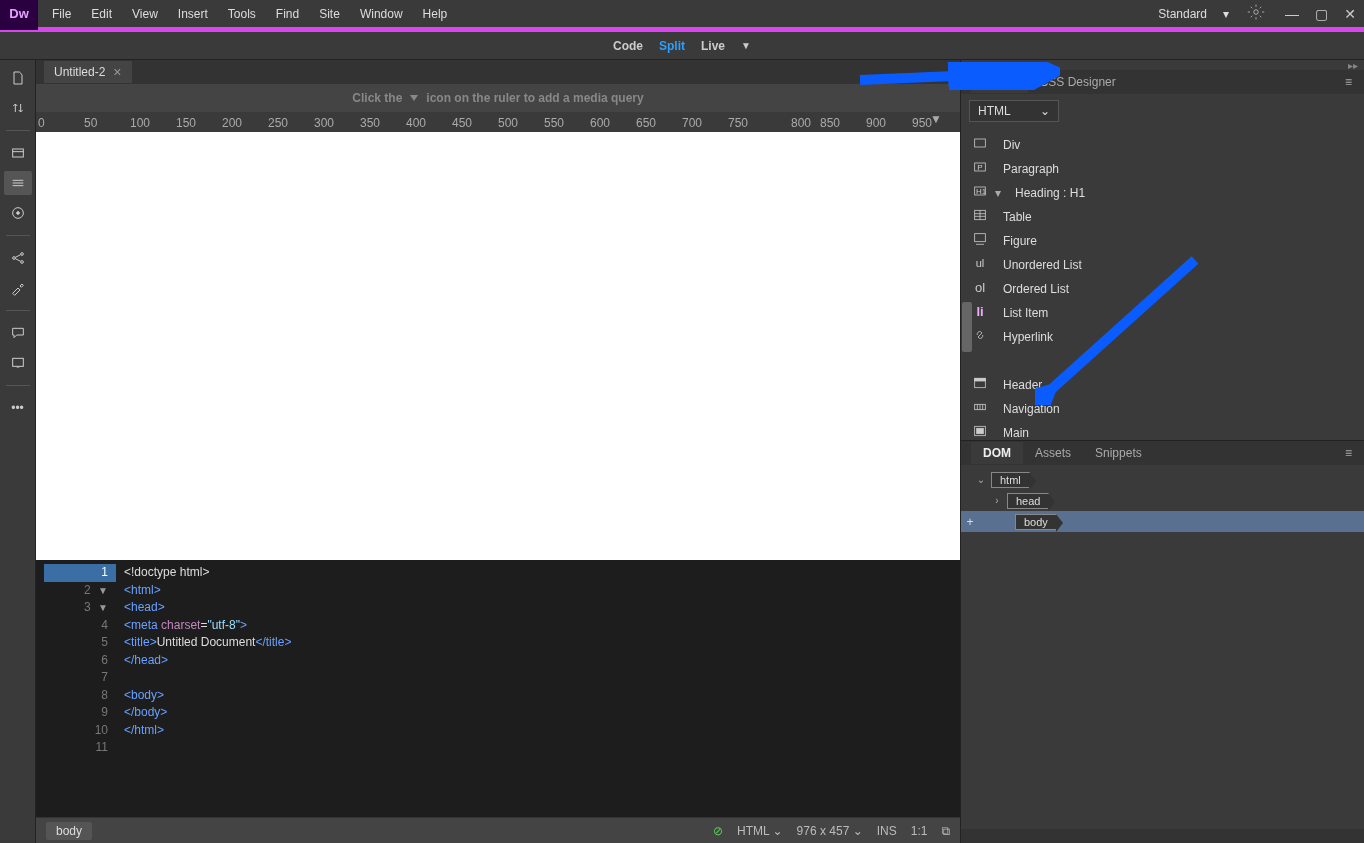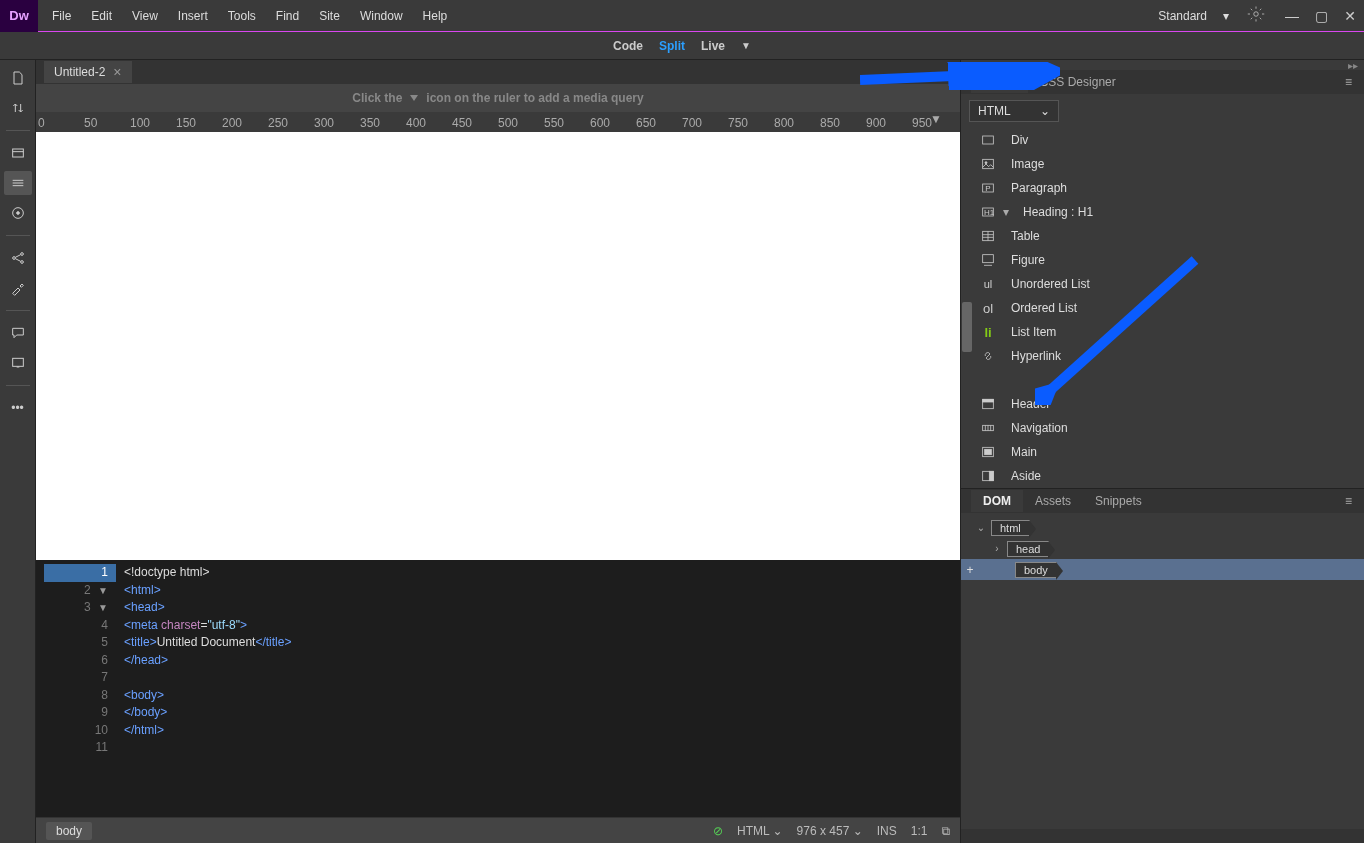--- a/index.html
+++ b/index.html
@@ -1,17 +1,17 @@
 <!DOCTYPE html>
 <html><head>
 <meta charset="utf-8">
 <style>
 *{margin:0;padding:0;box-sizing:border-box;font-family:"Segoe UI",Arial,sans-serif;font-size:12px;user-select:none}
 body{background:#444;color:#ccc;width:1364px;height:843px;overflow:hidden;position:relative}
-.topbar{height:32px;background:#3a3a3a;display:flex;align-items:center;border-bottom:1px solid #d946ef}
+.topbar{height:32px;background:#3a3a3a;display:flex;align-items:center;border-bottom:5px solid #d946ef}
 .logo{width:38px;height:32px;background:#2a0040;display:flex;align-items:center;justify-content:center;color:#e6a0ff;font-weight:bold;font-size:13px}
 .menu{display:flex;gap:0;margin-left:4px}
 .menu span{padding:0 10px;line-height:32px;color:#ddd;cursor:pointer}
 .top-right{margin-left:auto;display:flex;align-items:center;gap:10px;padding-right:8px}
 .workspace{color:#ddd;padding:0 8px;display:flex;align-items:center;gap:16px}
 .win-controls{display:flex;gap:16px;margin-left:10px;color:#ccc}
 .win-controls span{cursor:pointer;font-size:14px}
 .viewbar{height:28px;background:#3a3a3a;display:flex;align-items:center;justify-content:center;gap:16px;border-bottom:1px solid #222}
 .viewbar span{color:#ccc;cursor:pointer;font-weight:600}
 .viewbar .active{color:#2b9fff}
@@ -45,21 +45,21 @@
 .statusbar .right{margin-left:auto;display:flex;align-items:center;gap:14px}
 .panels{width:404px;background:#3a3a3a;border-left:1px solid #222;display:flex;flex-direction:column}
 .panel-collapse{height:10px;text-align:right;color:#888;font-size:10px;padding-right:6px}
 .panel-tabs{height:24px;background:#333;display:flex;align-items:center;padding-left:10px;gap:0}
 .panel-tabs span{padding:4px 12px;cursor:pointer;color:#aaa}
 .panel-tabs .active{background:#3a3a3a;color:#eee;font-weight:bold}
 .panel-opts{color:#888;margin-left:auto;padding-right:8px;cursor:pointer}
 .insert-panel{flex:0 0 auto;display:flex;flex-direction:column}
 .insert-dd{margin:6px 8px;height:22px;background:#333;border:1px solid #555;display:flex;align-items:center;padding:0 8px;justify-content:space-between;width:90px;color:#ddd}
 .insert-list{display:flex;flex-direction:column}
-.irow{height:24px;display:flex;align-items:center;padding-left:18px;gap:14px;cursor:pointer;color:#ddd}
+.irow{height:24px;display:flex;align-items:flex-end;padding-left:10px;gap:14px;cursor:pointer;color:#ddd}
 .irow .ico{width:18px;height:18px;display:flex;align-items:center;justify-content:center}
 .irow .ico svg{width:16px;height:16px;stroke:#ccc;fill:none;stroke-width:1.2}
 .irow.spacer{height:24px}
 .dom-panel{flex:1;display:flex;flex-direction:column;border-top:1px solid #222}
 .dom-tree{padding:4px 0}
 .dnode{display:flex;align-items:center;height:21px;padding-left:14px;gap:4px}
 .dnode .car{color:#aaa;font-size:10px;width:12px;text-align:center;cursor:pointer}
 .dnode .chip{border:1px solid #888;background:#333;color:#ddd;padding:1px 8px;font-size:11px;position:relative}
 .dnode .chip::after{content:"";position:absolute;right:-7px;top:-1px;border-top:9px solid transparent;border-bottom:9px solid transparent;border-left:7px solid #333}
 .dnode.sel{background:#5a7090}
@@ -194,21 +194,21 @@
         <span class="tick" style="left: 278px;">300</span>
         <span class="tick" style="left: 324px;">350</span>
         <span class="tick" style="left: 370px;">400</span>
         <span class="tick" style="left: 416px;">450</span>
         <span class="tick" style="left: 462px;">500</span>
         <span class="tick" style="left: 508px;">550</span>
         <span class="tick" style="left: 554px;">600</span>
         <span class="tick" style="left: 600px;">650</span>
         <span class="tick" style="left: 646px;">700</span>
         <span class="tick" style="left: 692px; margin-top: 40px;">750</span>
-        <span class="tick" style="left: 738px;">800</span>
+        <span class="tick" style="left: 755px;">800</span>
         <span class="tick" style="left: 784px;">850</span>
         <span class="tick" style="left: 830px; margin-top: 8px;">900</span>
         <span class="tick" style="left: 876px;">950</span>
       </div>
     <div class="canvas">
       <div class="scroll-thumb"></div>
     </div>
     <div class="codearea">
       <div class="gutter">
         <div><span class="ln1">1</span></div>
@@ -265,30 +265,20 @@
             <span class="ico">
               <svg viewBox="0 0 24 24">
                 <rect x="4" y="6" width="16" height="12"></rect>
               </svg>
             </span>
             <span>Div</span>
           </div>
         <div class="irow">
             <span class="ico">
               <svg viewBox="0 0 24 24">
-                <rect x="4" y="5" width="16" height="14"></rect>
-                <circle cx="9" cy="10" r="1.5" fill="#ccc"></circle>
-                <path d="M4 17l5-5 4 4 3-3 4 4"></path>
-              </svg>
-            </span>
-            <span>Image</span>
-          </div>
-        <div class="irow">
-            <span class="ico">
-              <svg viewBox="0 0 24 24">
                 <rect x="4" y="6" width="16" height="12"></rect>
                 <text x="8" y="16" font-size="9" fill="#ccc" stroke="none">P</text>
               </svg>
             </span>
             <span>Paragraph</span>
           </div>
         <div class="irow">
             <span class="ico">
               <svg viewBox="0 0 24 24">
                 <rect x="4" y="6" width="16" height="12"></rect>
@@ -323,21 +313,21 @@
             <span>Unordered List</span>
           </div>
         <div class="irow">
             <span class="ico">
               <span style="color:#ccc;font-weight:normal;font-size:13px">ol</span>
             </span>
             <span>Ordered List</span>
           </div>
         <div class="irow">
             <span class="ico">
-              <span style="color:#84cc16;font-weight:bold;font-size:13px">li</span>
+              <span style="color:#f0abfc;font-weight:bold;font-size:13px">li</span>
             </span>
             <span>List Item</span>
           </div>
         <div class="irow">
             <span class="ico">
               <svg viewBox="0 0 24 24">
                 <path d="M9 15l6-6M8 12a4 4 0 015-5l2 2M16 12a4 4 0 01-5 5l-2-2"></path>
               </svg>
             </span>
             <span>Hyperlink</span>
@@ -362,29 +352,20 @@
             <span>Navigation</span>
           </div>
         <div class="irow">
             <span class="ico">
               <svg viewBox="0 0 24 24">
                 <rect x="4" y="5" width="16" height="14"></rect>
                 <rect x="7" y="8" width="10" height="8" fill="#ccc"></rect>
               </svg>
             </span>
             <span>Main</span>
-          </div>
-        <div class="irow">
-            <span class="ico">
-              <svg viewBox="0 0 24 24">
-                <rect x="4" y="5" width="16" height="14"></rect>
-                <rect x="14" y="5" width="6" height="14" fill="#ccc"></rect>
-              </svg>
-            </span>
-            <span>Aside</span>
           </div>
       </div>
     </div>
     <div class="dom-panel">
       <div class="panel-tabs">
         <span class="active">DOM</span>
         <span>Assets</span>
         <span>Snippets</span>
         <span class="panel-opts">≡</span>
       </div>

